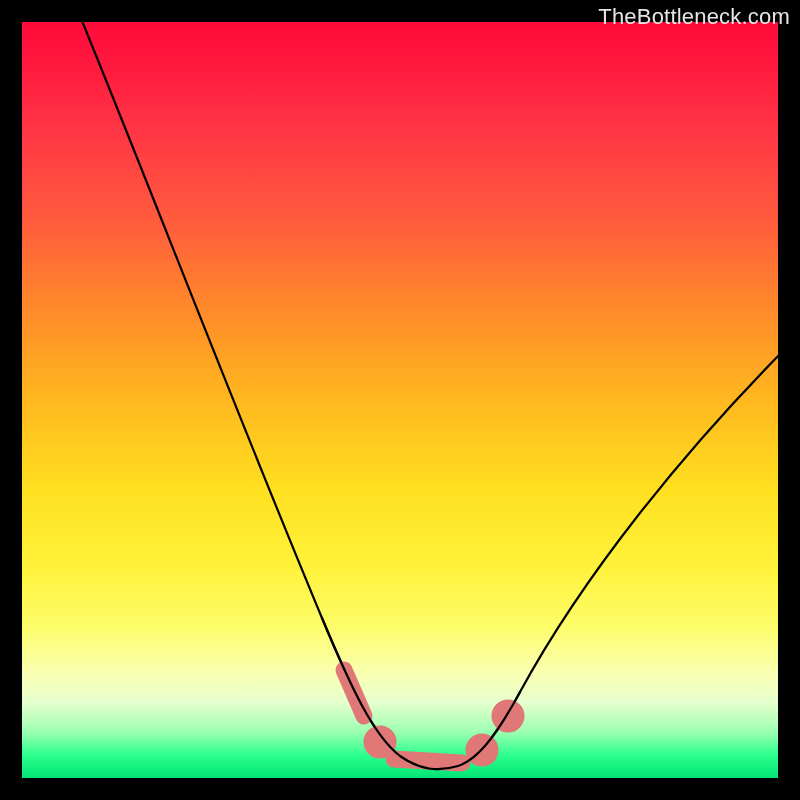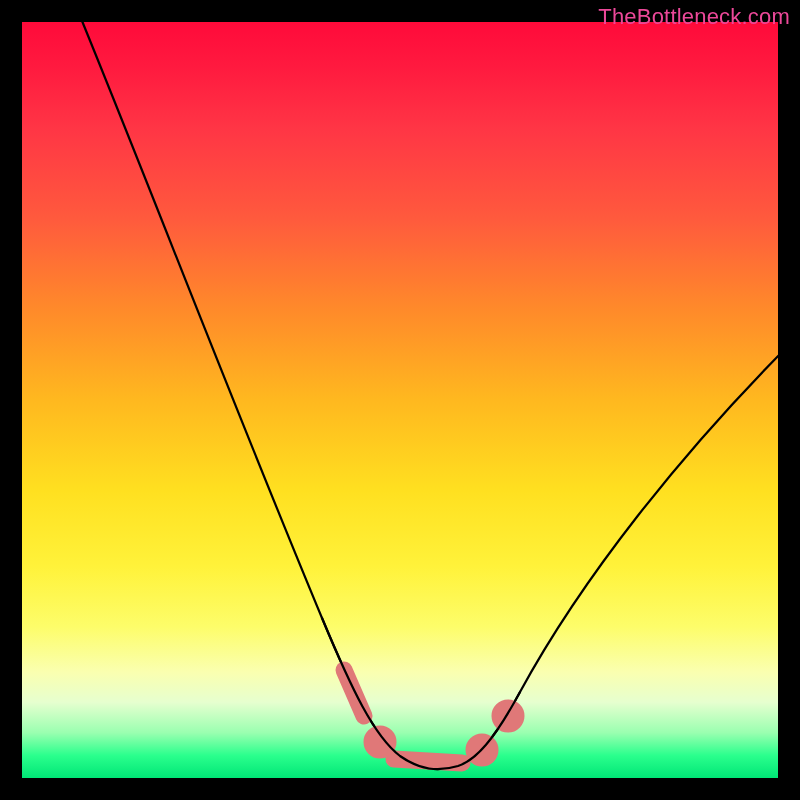--- a/index.html
+++ b/index.html
@@ -41,21 +41,21 @@
       #e6ffcf 90%,
       #9affb0 94%,
       #2bff8d 97%,
       #00e676 100%
     );
   }
   .watermark {
     position: absolute;
     top: 4px;
     right: 10px;
-    color: #ec4899;
+    color: #e5e5e5;
     font-size: 22px;
     letter-spacing: 0.2px;
     font-weight: 400;
     user-select: none;
   }
   svg.curve {
     position: absolute;
     left: 0;
     top: 0;
     width: 756px;

